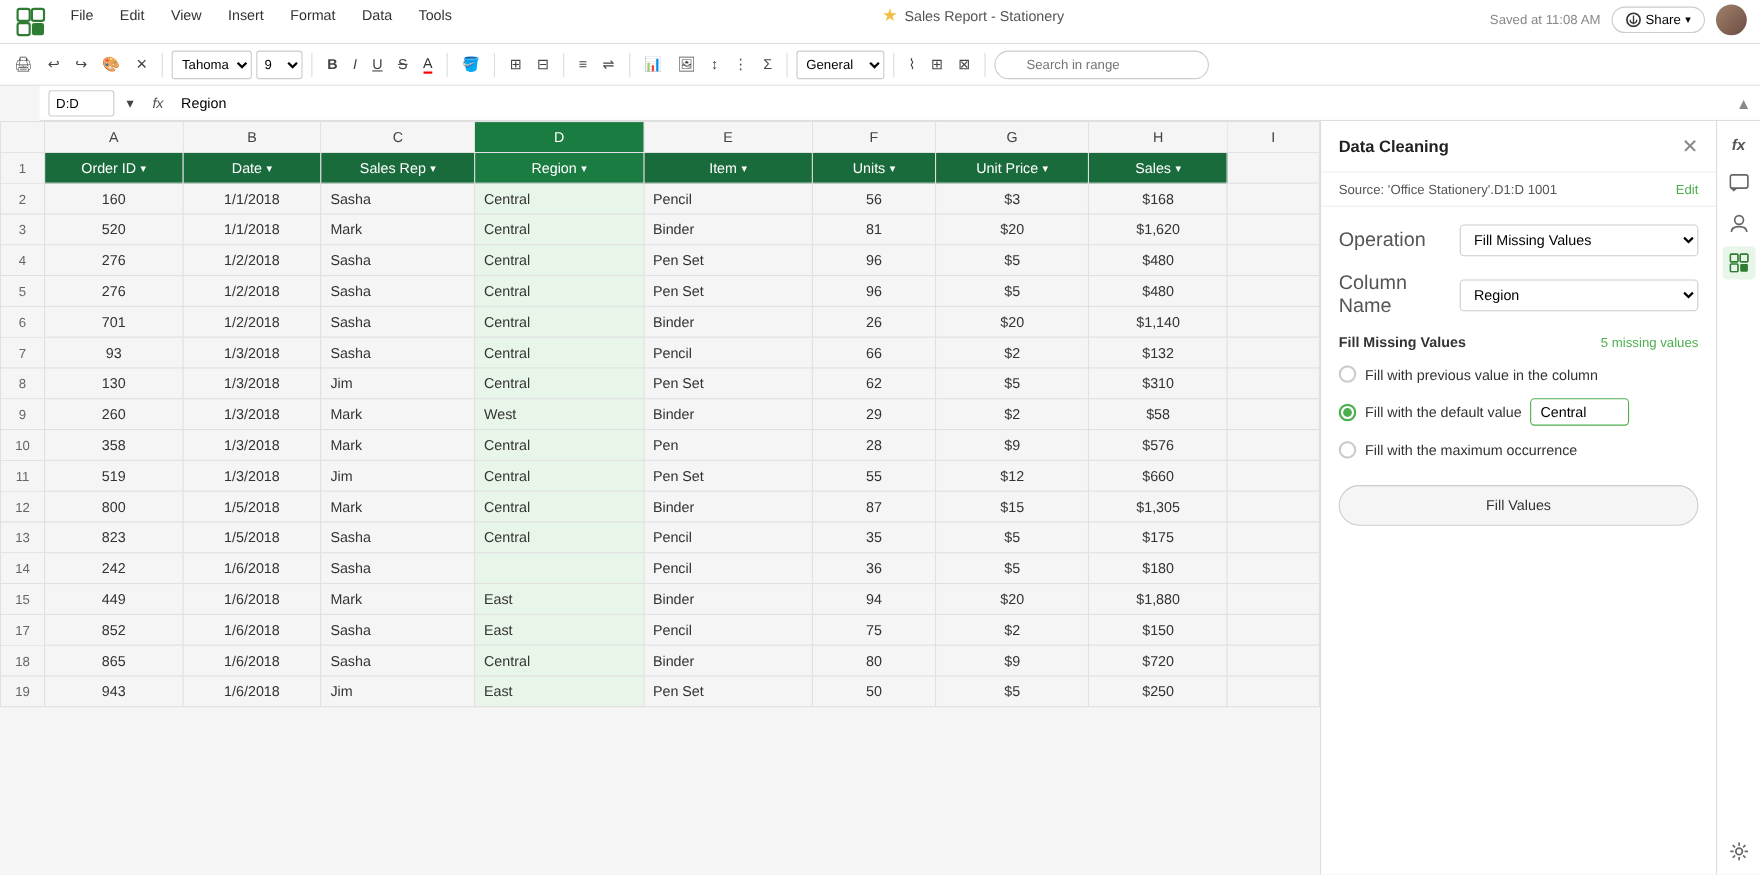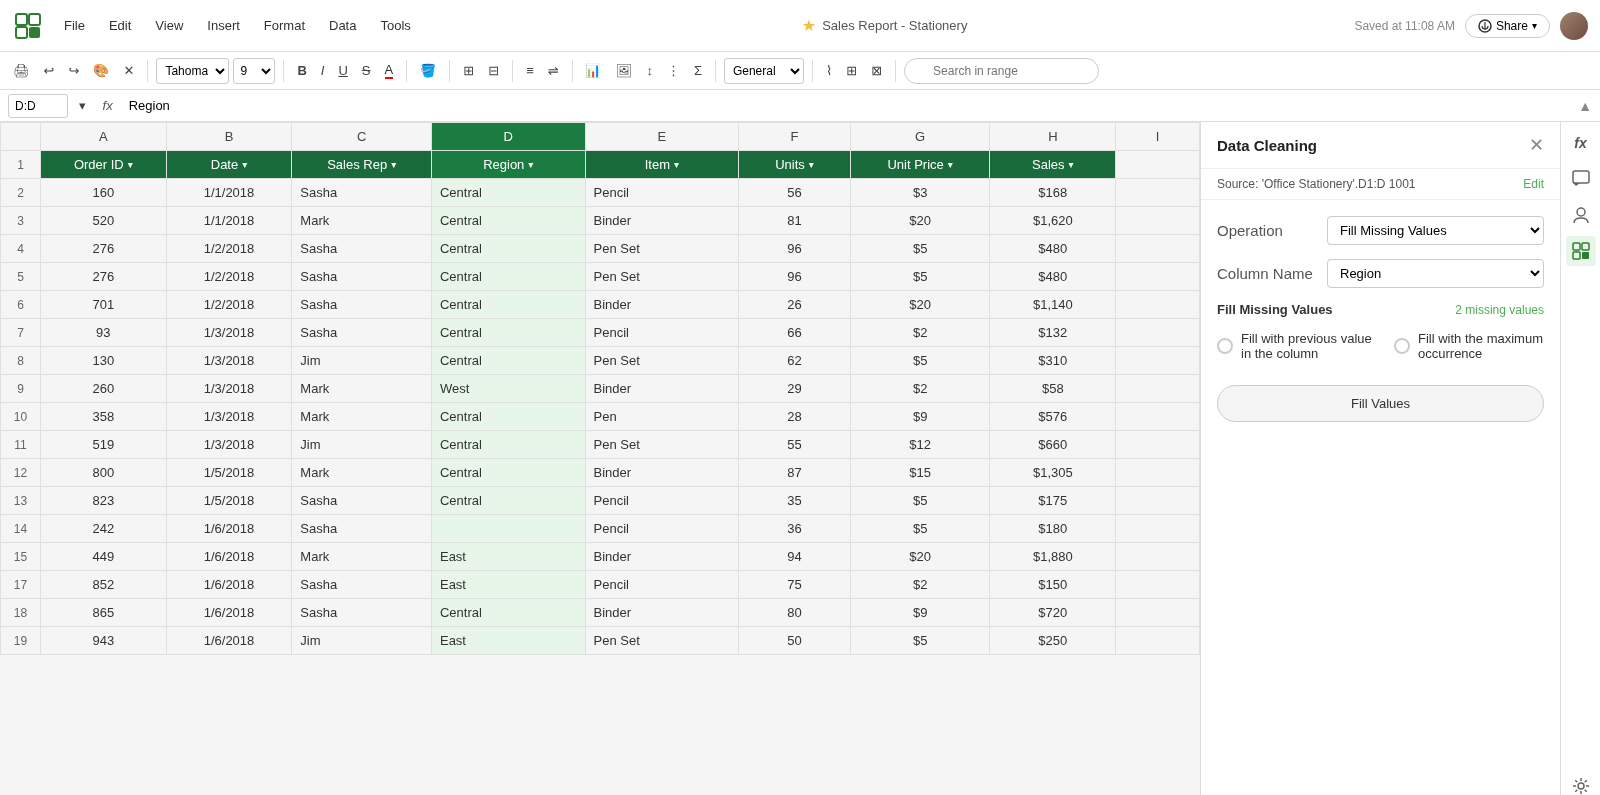--- a/index.html
+++ b/index.html
@@ -1,19 +1,19 @@
 <!DOCTYPE html>
 <html><head>
   <meta charset="utf-8">
   <style>
     * { box-sizing: border-box; margin: 0; padding: 0; }
     body { font-family: 'Tahoma', Arial, sans-serif; font-size: 13px; background: #f5f5f5; color: #333; overflow: hidden; }
 
     
-    #top-bar { display: flex; align-items: center; background: #fff; border-bottom: 1px solid #ddd; padding: 4px 12px; height: 52px; }
+    #top-bar { display: flex; align-items: flex-start; background: #fff; border-bottom: 1px solid #ddd; padding: 4px 12px; height: 40px; }
     #app-logo { width: 32px; height: 32px; margin-right: 16px; display: flex; align-items: center; justify-content: center; }
     #menu-bar { display: flex; gap: 16px; font-size: 13px; color: #333; }
     #menu-bar span { cursor: pointer; padding: 2px 4px; }
     #title-bar { flex: 1; text-align: center; font-size: 13px; color: #555; display: flex; align-items: center; justify-content: center; gap: 6px; }
     #right-controls { display: flex; align-items: center; gap: 10px; }
     #saved-text { font-size: 12px; color: #888; }
     #share-btn { background: #fff; border: 1px solid #ccc; border-radius: 16px; padding: 4px 12px; font-size: 12px; cursor: pointer; display: flex; align-items: center; gap: 4px; }
     #avatar { width: 28px; height: 28px; border-radius: 50%; background: #8B6F4E; overflow: hidden; }
 
     
@@ -21,21 +21,21 @@
     .toolbar-btn { border: none; background: none; cursor: pointer; padding: 3px 5px; border-radius: 3px; font-size: 13px; color: #444; display: flex; align-items: center; }
     .toolbar-sep { width: 1px; height: 22px; background: #ddd; margin: 0 4px; }
     .font-select { border: 1px solid #ccc; border-radius: 3px; padding: 2px 4px; font-size: 12px; height: 26px; background: #fff; }
     .size-select { border: 1px solid #ccc; border-radius: 3px; padding: 2px 2px; font-size: 12px; height: 26px; width: 42px; background: #fff; }
     #format-select { border: 1px solid #ccc; border-radius: 3px; padding: 2px 4px; font-size: 12px; height: 26px; background: #fff; min-width: 80px; }
     #search-range { border: 1px solid #ccc; border-radius: 16px; padding: 3px 10px 3px 28px; font-size: 12px; height: 26px; background: #fff; position: relative; }
     .search-wrap { position: relative; display: flex; align-items: center; }
     .search-wrap::before { content: '🔍'; position: absolute; left: 8px; font-size: 11px; pointer-events: none; }
 
     
-    #formula-bar { display: flex; align-items: center; background: #fff; border-bottom: 1px solid #ddd; padding: 3px 8px; height: 32px; gap: 6px; }
+    #formula-bar { display: flex; align-items: center; background: #fff; border-bottom: 1px solid #ddd; padding: 3px 8px; height: 32px; gap: 6px; margin-left: 36px; }
     #cell-ref { border: 1px solid #ccc; border-radius: 3px; padding: 2px 6px; font-size: 12px; width: 60px; height: 24px; }
     #fx-label { font-size: 13px; color: #555; font-style: italic; padding: 0 6px; }
     #formula-input { flex: 1; border: none; font-size: 13px; outline: none; padding: 2px 4px; }
     #formula-expand { border: none; background: none; cursor: pointer; font-size: 14px; color: #888; }
 
     
     #main { display: flex; height: calc(795px - 40px - 38px - 32px); }
 
     
     #spreadsheet { flex: 1; overflow: auto; position: relative; }
@@ -47,27 +47,27 @@
 
     
     #data-cleaning-panel { width: 360px; background: #fff; border-left: 1px solid #ddd; display: flex; flex-direction: column; }
     #panel-header { display: flex; align-items: center; justify-content: space-between; padding: 12px 16px; border-bottom: 1px solid #eee; }
     #panel-title { font-size: 15px; font-weight: 600; color: #222; }
     #panel-close { border: none; background: none; cursor: pointer; font-size: 18px; color: #888; }
     #panel-source { padding: 8px 16px; font-size: 12px; color: #555; display: flex; align-items: flex-start; justify-content: space-between; border-bottom: 1px solid #eee; }
     #panel-edit { color: #4CAF50; cursor: pointer; font-weight: 500; }
     #panel-body { padding: 16px; flex: 1; }
     .panel-row { display: flex; align-items: center; margin-bottom: 14px; }
-    .panel-label { font-size: 15px; color: #555; width: 110px; font-weight: 500; }
+    .panel-label { font-size: 18px; color: #555; width: 110px; font-weight: 500; }
     .panel-control { flex: 1; }
     .panel-select { width: 100%; border: 1px solid #ccc; border-radius: 4px; padding: 5px 8px; font-size: 13px; background: #fff; }
     .section-header { display: flex; align-items: center; justify-content: space-between; margin-bottom: 14px; }
     .section-title { font-size: 13px; font-weight: 600; color: #333; }
     .missing-count { color: #4CAF50; font-size: 12px; font-weight: 500; }
-    .radio-group { display: flex; gap: 14px; }
+    .radio-group { display: flex; flex-direction: column; gap: 14px; }
     .radio-option { display: flex; align-items: center; gap: 8px; cursor: pointer; }
     .radio-btn { width: 16px; height: 16px; border-radius: 50%; border: 2px solid #ccc; display: flex; align-items: center; justify-content: center; flex-shrink: 0; }
     .radio-btn.checked { border-color: #4CAF50; }
     .radio-btn.checked::after { content: ''; width: 8px; height: 8px; border-radius: 50%; background: #4CAF50; }
     .radio-label { font-size: 13px; color: #333; }
     .default-value-input { border: 1px solid #4CAF50; border-radius: 4px; padding: 4px 8px; font-size: 13px; width: 90px; outline: none; }
     #fill-values-btn { width: 100%; margin-top: 24px; padding: 10px; border: 1px solid #ccc; border-radius: 20px; background: #f5f5f5; color: #333; font-size: 13px; cursor: pointer; font-weight: 500; }
 
     
     #sheet-table-wrap { overflow: auto; height: 100%; }
@@ -504,28 +504,33 @@
       <div class="panel-row">
         <div class="panel-label">Column Name</div>
         <div class="panel-control">
           <select class="panel-select">
             <option>Region</option>
           </select>
         </div>
       </div>
       <div class="section-header">
         <span class="section-title">Fill Missing Values</span>
-        <span class="missing-count">2 missing values</span>
+        <span class="missing-count">5 missing values</span>
       </div>
       <div class="radio-group">
         <label class="radio-option">
           <div class="radio-btn"></div>
           <span class="radio-label">Fill with previous value in the column</span>
         </label>
         <label class="radio-option">
+          <div class="radio-btn checked"></div>
+          <span class="radio-label">Fill with the default value</span>
+          <input type="text" class="default-value-input" value="Central" style="">
+        </label>
+        <label class="radio-option">
           <div class="radio-btn"></div>
           <span class="radio-label">Fill with the maximum occurrence</span>
         </label>
       </div>
       <button id="fill-values-btn">Fill Values</button>
     </div>
   </div>
 
   <div id="right-icons">
     <div class="right-icon" style="font-style:italic; font-weight:bold; font-size:14px; color:#555;">fx</div>

